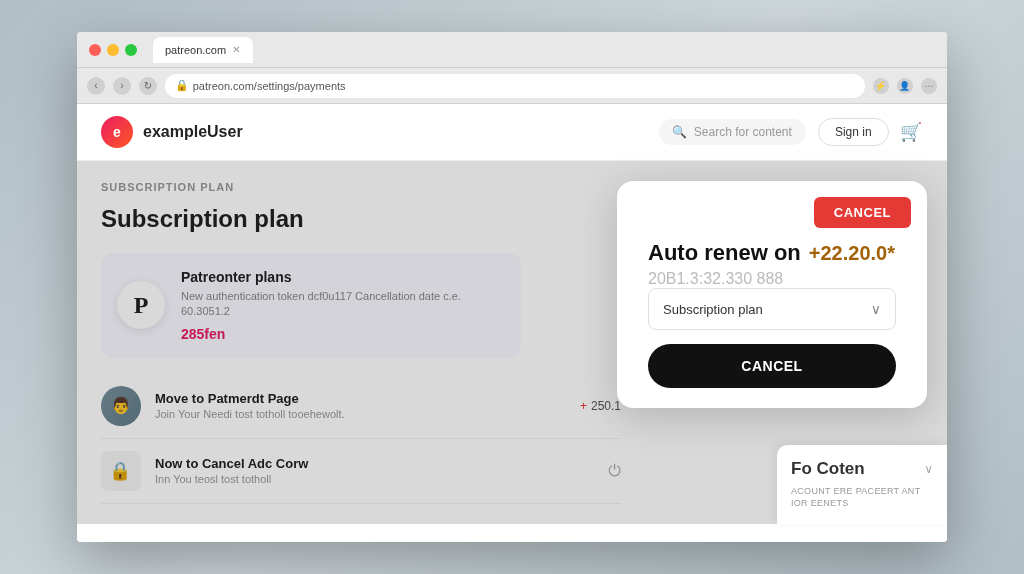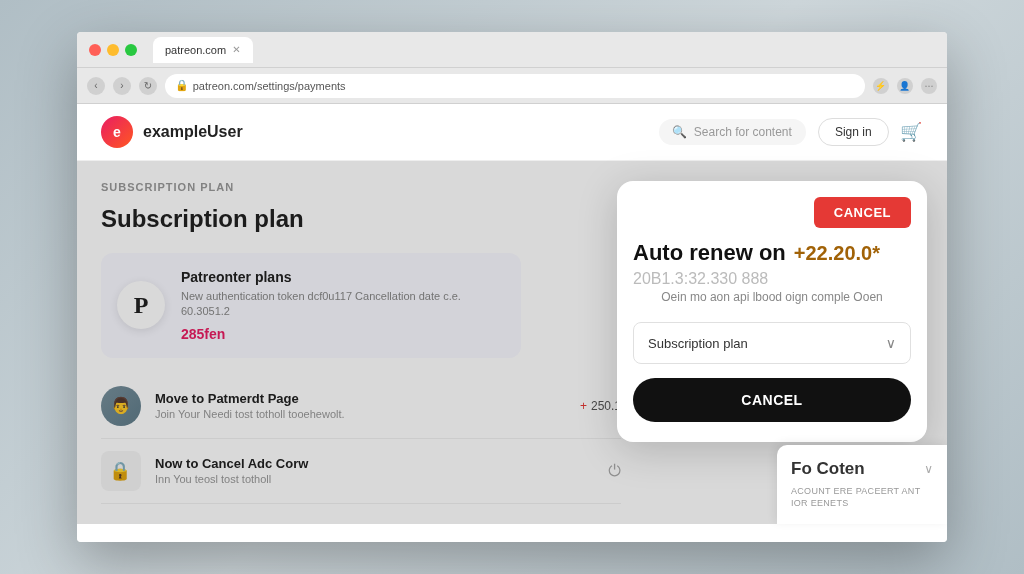--- a/index.html
+++ b/index.html
@@ -374,21 +374,21 @@
       border: none;
       border-radius: 6px;
       padding: 8px 20px;
       font-size: 13px;
       font-weight: 700;
       letter-spacing: 0.5px;
       cursor: pointer;
     }
 
     .modal-body {
-      padding: 4px 16px 20px;
+      padding: 4px 31px 20px;
     }
 
     .auto-renew-row {
       display: flex;
       align-items: baseline;
       gap: 8px;
       margin-bottom: 4px;
     }
 
     .auto-renew-label {
@@ -551,22 +551,20 @@
             <button class="cancel-red-btn">CANCEL</button>
           </div>
 
           <div class="modal-body">
             <div class="auto-renew-row">
               <span class="auto-renew-label">Auto renew on</span>
               <span class="auto-renew-price">+22.20.0*</span>
             </div>
             <div class="auto-renew-date">20B1.3:32.330 888</div>
 
-            <div class="modal-desc">Oein mo aon api lbood oign
-comple Ooen</div>
 
             <div class="modal-dropdown">
               <span class="modal-dropdown-label">Subscription plan</span>
               <span class="modal-dropdown-chevron">∨</span>
             </div>
 
             <button class="modal-cancel-btn">CANCEL</button>
           </div>
 
         </div>

